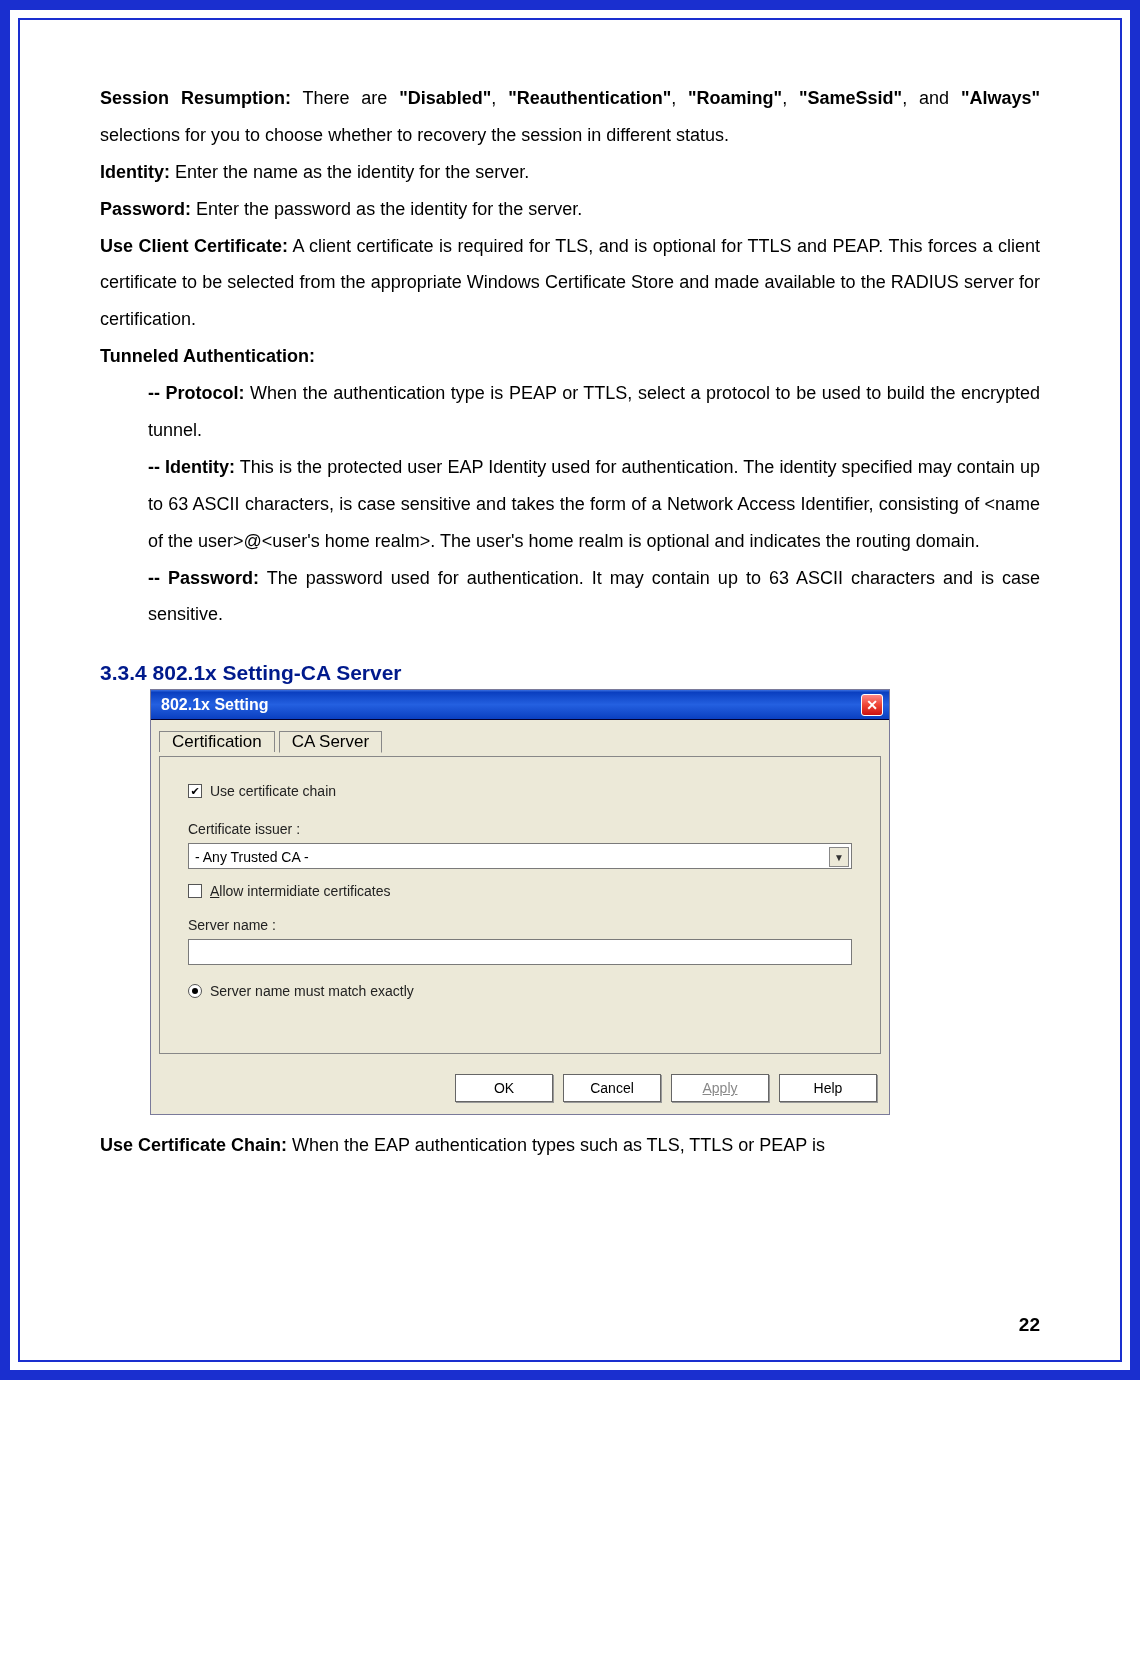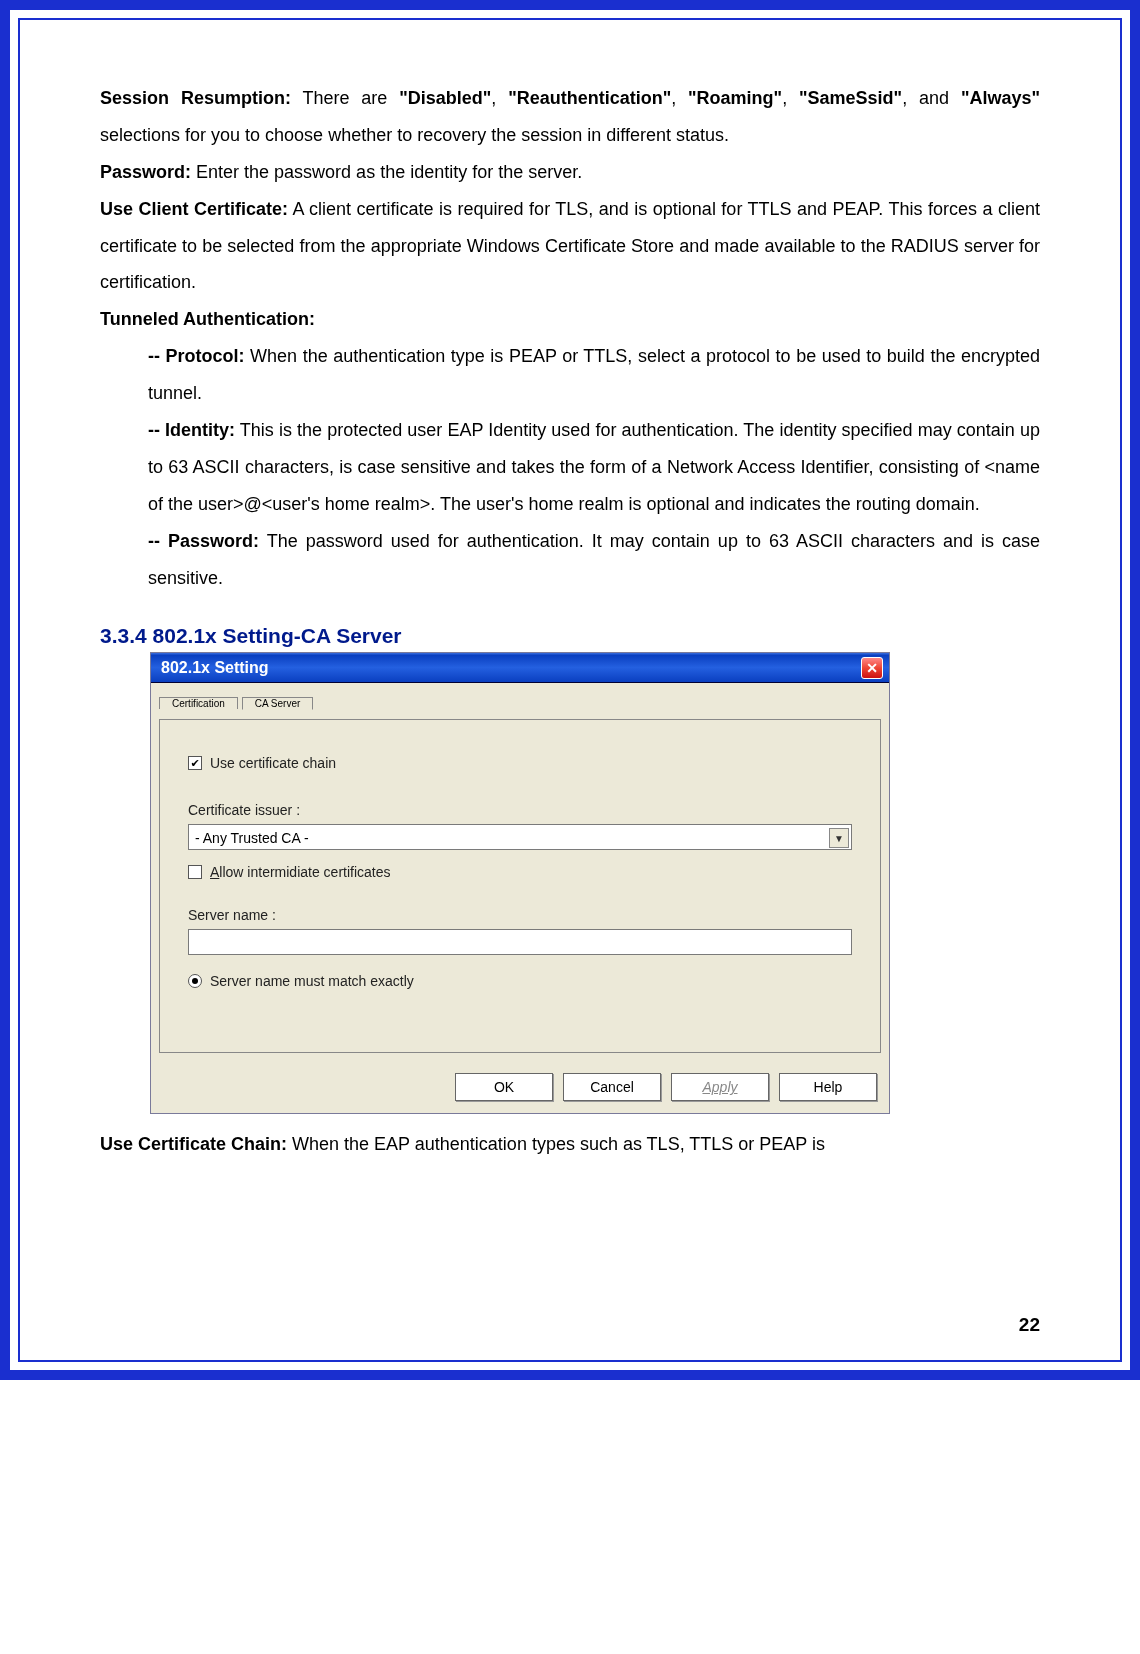--- a/index.html
+++ b/index.html
@@ -80,36 +80,36 @@
   }
   .tab {
     display: inline-block;
     padding: 0 12px;
     background: #ece9d8;
     border: 1px solid #888;
     border-bottom: none;
     position: relative;
     top: 1px;
     cursor: pointer;
-    font-size: 10px;
+    font-size: 17px;
   }
   .tab.active {
     background: #ece9d8;
     border-bottom: 1px solid #ece9d8;
     z-index: 2;
   }
 
   .panel {
     margin: 0 8px 10px 8px;
     border: 1px solid #888;
     background: #ece9d8;
     padding: 22px 28px 50px 28px;
   }
 
-  .field-row { margin: 13px 0; display: flex; align-items: center; }
+  .field-row { margin: 4px 0; display: flex; align-items: center; }
   .field-label { color: #222; font-size: 14px; }
   .chk, .rdo {
     width: 14px; height: 14px; margin-right: 8px;
     border: 1px solid #555; background: #fff;
     display: inline-flex; align-items: center; justify-content: center;
     font-size: 11px; line-height: 1;
   }
   .chk.checked::after { content: "✔"; color: #000; font-size: 11px; }
   .rdo { border-radius: 50%; }
   .rdo.checked::after { content: ""; width: 6px; height: 6px; background: #000; border-radius: 50%; display: block; }
@@ -153,40 +153,41 @@
   }
   .win-btn {
     width: 98px; height: 28px;
     background: #ffffff;
     border: 1px solid #666;
     box-shadow: inset 1px 1px 0 #fff, 1px 1px 0 #999;
     display: flex; align-items: center; justify-content: center;
     font-size: 14px;
     cursor: pointer;
   }
-  .win-btn.disabled { color: #888; text-decoration: underline; font-style: italic; }
+  .win-btn.disabled { color: #888; text-decoration: underline; }
 
   .page-number {
     position: absolute;
     bottom: 24px;
     right: 80px;
     font-size: 19px;
     font-weight: bold;
   }
 </style>
 </head>
 <body>
 
 <div class="outer-frame">
   <div class="inner-frame">
 
     <div class="body-text">
       <p>
         <b>Session Resumption:</b><span> There are </span><b>"Disabled"</b><span>, </span><b>"Reauthentication"</b><span>, </span><b>"Roaming"</b><span>, </span><b>"SameSsid"</b><span>, and </span><b>"Always"</b><span> selections for you to choose whether to recovery the session in different status.</span>
       </p>
+      <p><b>Identity:</b><span> Enter the name as the identity for the server.</span></p>
       <p><b>Password:</b><span> Enter the password as the identity for the server.</span></p>
       <p><b>Use Client Certificate:</b><span> A client certificate is required for TLS, and is optional for TTLS and PEAP. This forces a client certificate to be selected from the appropriate Windows Certificate Store and made available to the RADIUS server for certification.</span></p>
       <p><b>Tunneled Authentication:</b></p>
       <p class="indent"><b>-- Protocol:</b><span> When the authentication type is PEAP or TTLS, select a protocol to be used to build the encrypted tunnel.</span></p>
       <p class="indent"><b>-- Identity:</b><span> This is the protected user EAP Identity used for authentication. The identity specified may contain up to 63 ASCII characters, is case sensitive and takes the form of a Network Access Identifier, consisting of &lt;name of the user&gt;@&lt;user's home realm&gt;. The user's home realm is optional and indicates the routing domain.</span></p>
       <p class="indent"><b>-- Password:</b><span> The password used for authentication. It may contain up to 63 ASCII characters and is case sensitive.</span></p>
     </div>
 
     <h3 class="section">3.3.4 802.1x Setting-CA Server</h3>
 

